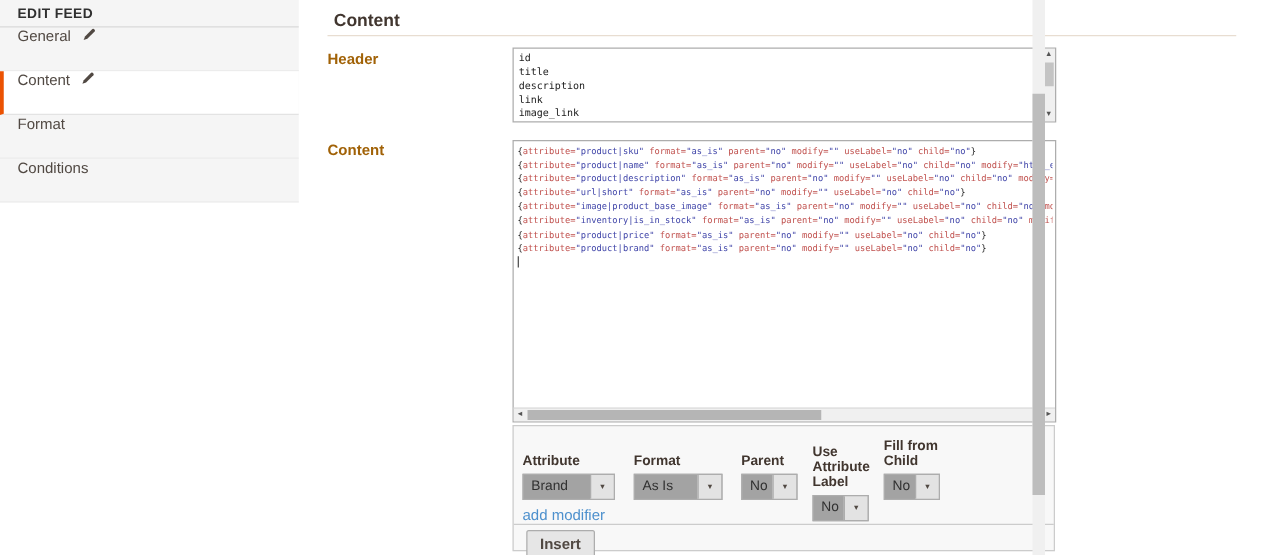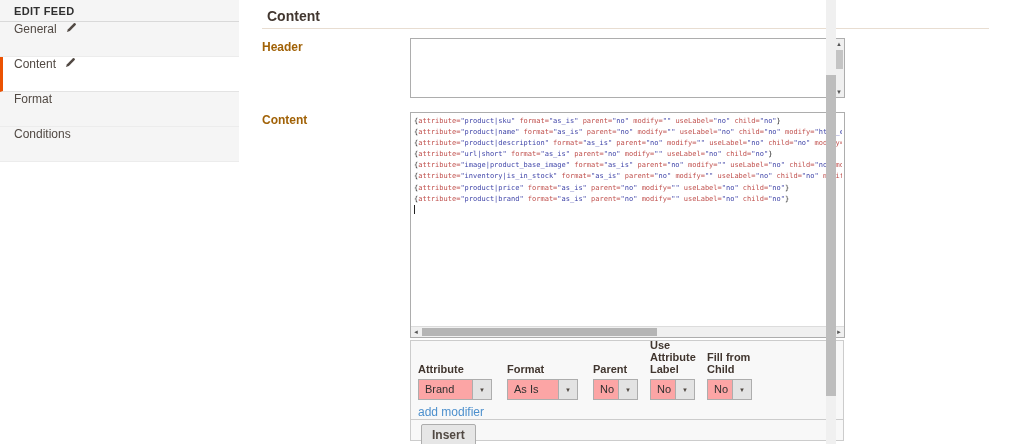--- a/index.html
+++ b/index.html
@@ -71,21 +71,21 @@
   
   #insert-form { position:absolute; left:410px; top:340px; width:434px;
                  height:101px; border:1px solid #cccccc; background:#f8f8f8; }
   #form-fields { position:absolute; left:7px; top:3px; display:flex; }
   .ff { display:flex; flex-direction:column; justify-content:flex-end; height:56px; }
   .ff .lbl { font-size:11px; font-weight:600; color:#41362f; line-height:12px;
              margin-bottom:4px; }
   .ff .ctl { height:21px; }
   .tag-input { width:100%; height:21px; border:1px solid #adadad; background:#fff;
                font:11px "Liberation Sans", sans-serif; padding:0 4px; }
-  .select { height:21px; border:1px solid #adadad; background:#fca5a5; display:flex;
+  .select { height:21px; border:1px solid #adadad; background:#a3a3a3; display:flex;
             cursor:pointer; }
   .select .val { flex:1; font-size:11px; color:#303030; line-height:19px;
                  padding-left:6px; overflow:hidden; white-space:nowrap; }
   .select .arrow { width:19px; background:#e3e3e3; border-left:1px solid #adadad;
                    display:flex; align-items:center; justify-content:center;
                    font-size:6px; color:#514943; }
   #add-modifier { position:absolute; left:7px; top:64px; font-size:12px;
                   color:#4d90cd; cursor:pointer; }
   #form-divider { position:absolute; left:0; right:0; top:78px; height:1px;
                   background:#cccccc; }
@@ -120,20 +120,25 @@
           <span>Conditions</span>
         </div>
       </div>
   </nav>
 
   <h1 id="section-title">Content</h1>
   <div id="section-divider"></div>
 
   <label id="header-label" class="field-label">Header</label>
   <div id="header-textarea">
+    <div id="header-lines">id
+title
+description
+link
+image_link</div>
     <div class="vscroll">
       <div class="arr up">▲</div>
       <div class="thumb"></div>
       <div class="arr down">▼</div>
     </div>
   </div>
 
   <label id="content-label" class="field-label">Content</label>
   <div id="content-textarea">
     <div id="code-lines"><span class="tok-b">{</span><span class="tok-n">attribute=</span><span class="tok-v">"product|sku"</span> <span class="tok-n">format=</span><span class="tok-v">"as_is"</span> <span class="tok-n">parent=</span><span class="tok-v">"no"</span> <span class="tok-n">modify=</span><span class="tok-v">""</span> <span class="tok-n">useLabel=</span><span class="tok-v">"no"</span> <span class="tok-n">child=</span><span class="tok-v">"no"</span><span class="tok-b">}</span>
@@ -168,21 +173,21 @@
             <span class="arrow">▼</span>
           </div>
         </div>
         <div class="ff" style="width: 45px; margin-right: 12px;">
           <div class="lbl">Parent</div>
           <div class="select ctl">
             <span class="val">No</span>
             <span class="arrow">▼</span>
           </div>
         </div>
-        <div class="ff" style="width: 45px; margin-right: 12px;">
+        <div class="ff" style="width: 45px; margin-right: 12px; margin-top: 17px;">
           <div class="lbl">Use Attribute Label</div>
           <div class="select ctl">
             <span class="val">No</span>
             <span class="arrow">▼</span>
           </div>
         </div>
         <div class="ff" style="width: 45px; margin-right: 0px;">
           <div class="lbl">Fill from Child</div>
           <div class="select ctl">
             <span class="val">No</span>

